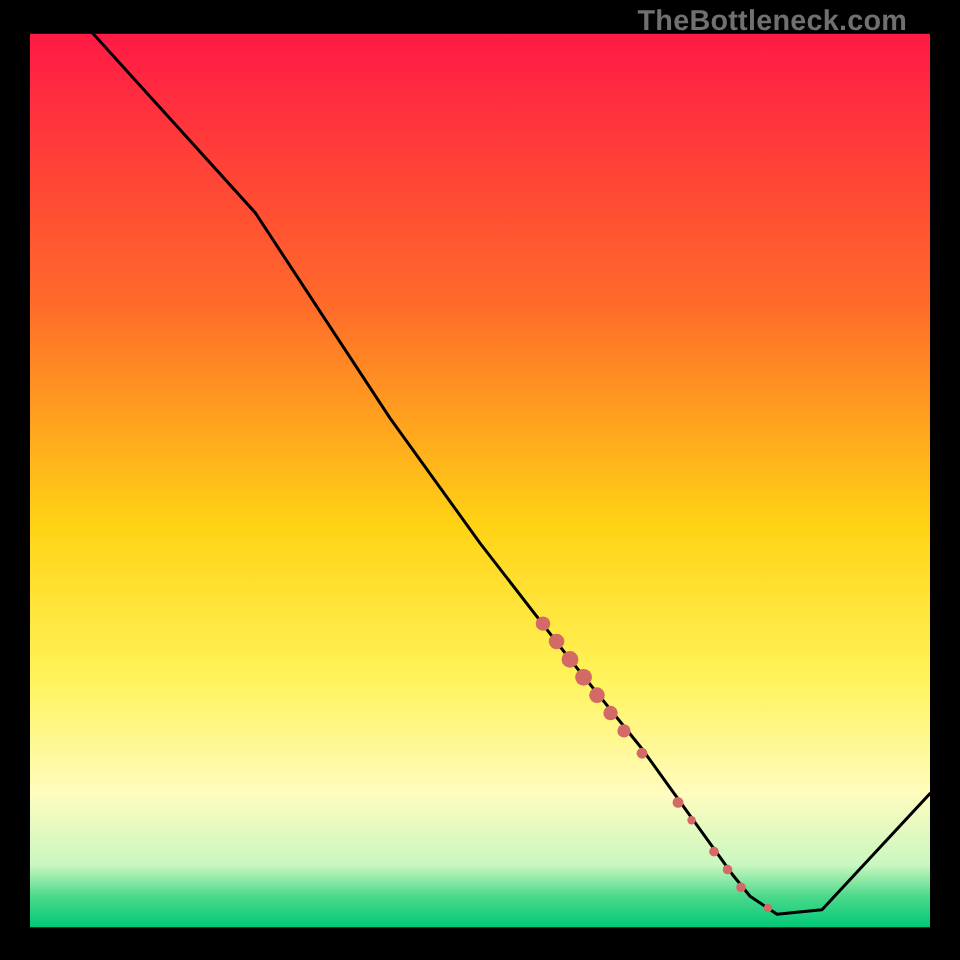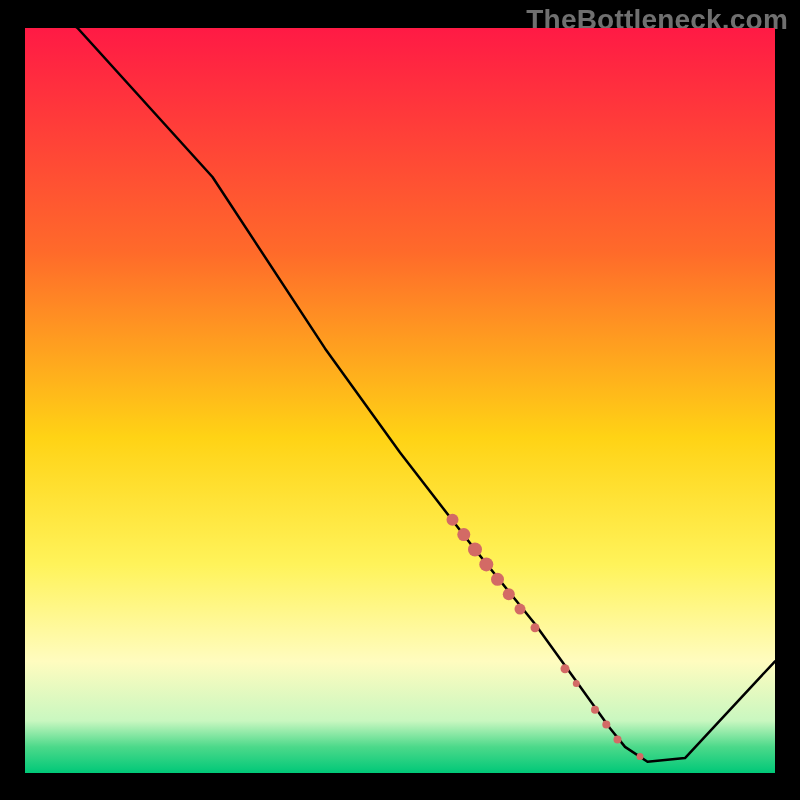--- a/index.html
+++ b/index.html
@@ -22,23 +22,23 @@
   .plot-area {
     position: absolute;
     left: 0;
     top: 0;
     width: 750px;
     height: 745px;
   }
   .watermark {
     position: absolute;
     top: 4px;
-    right: 12px;
+    right: 44px;
     color: #707070;
-    font-size: 28px;
+    font-size: 24px;
     font-weight: bold;
     letter-spacing: 0.2px;
   }
 </style>
 </head>
 <body>
 
 <div class="watermark">TheBottleneck.com</div>
 
 <div class="frame">

